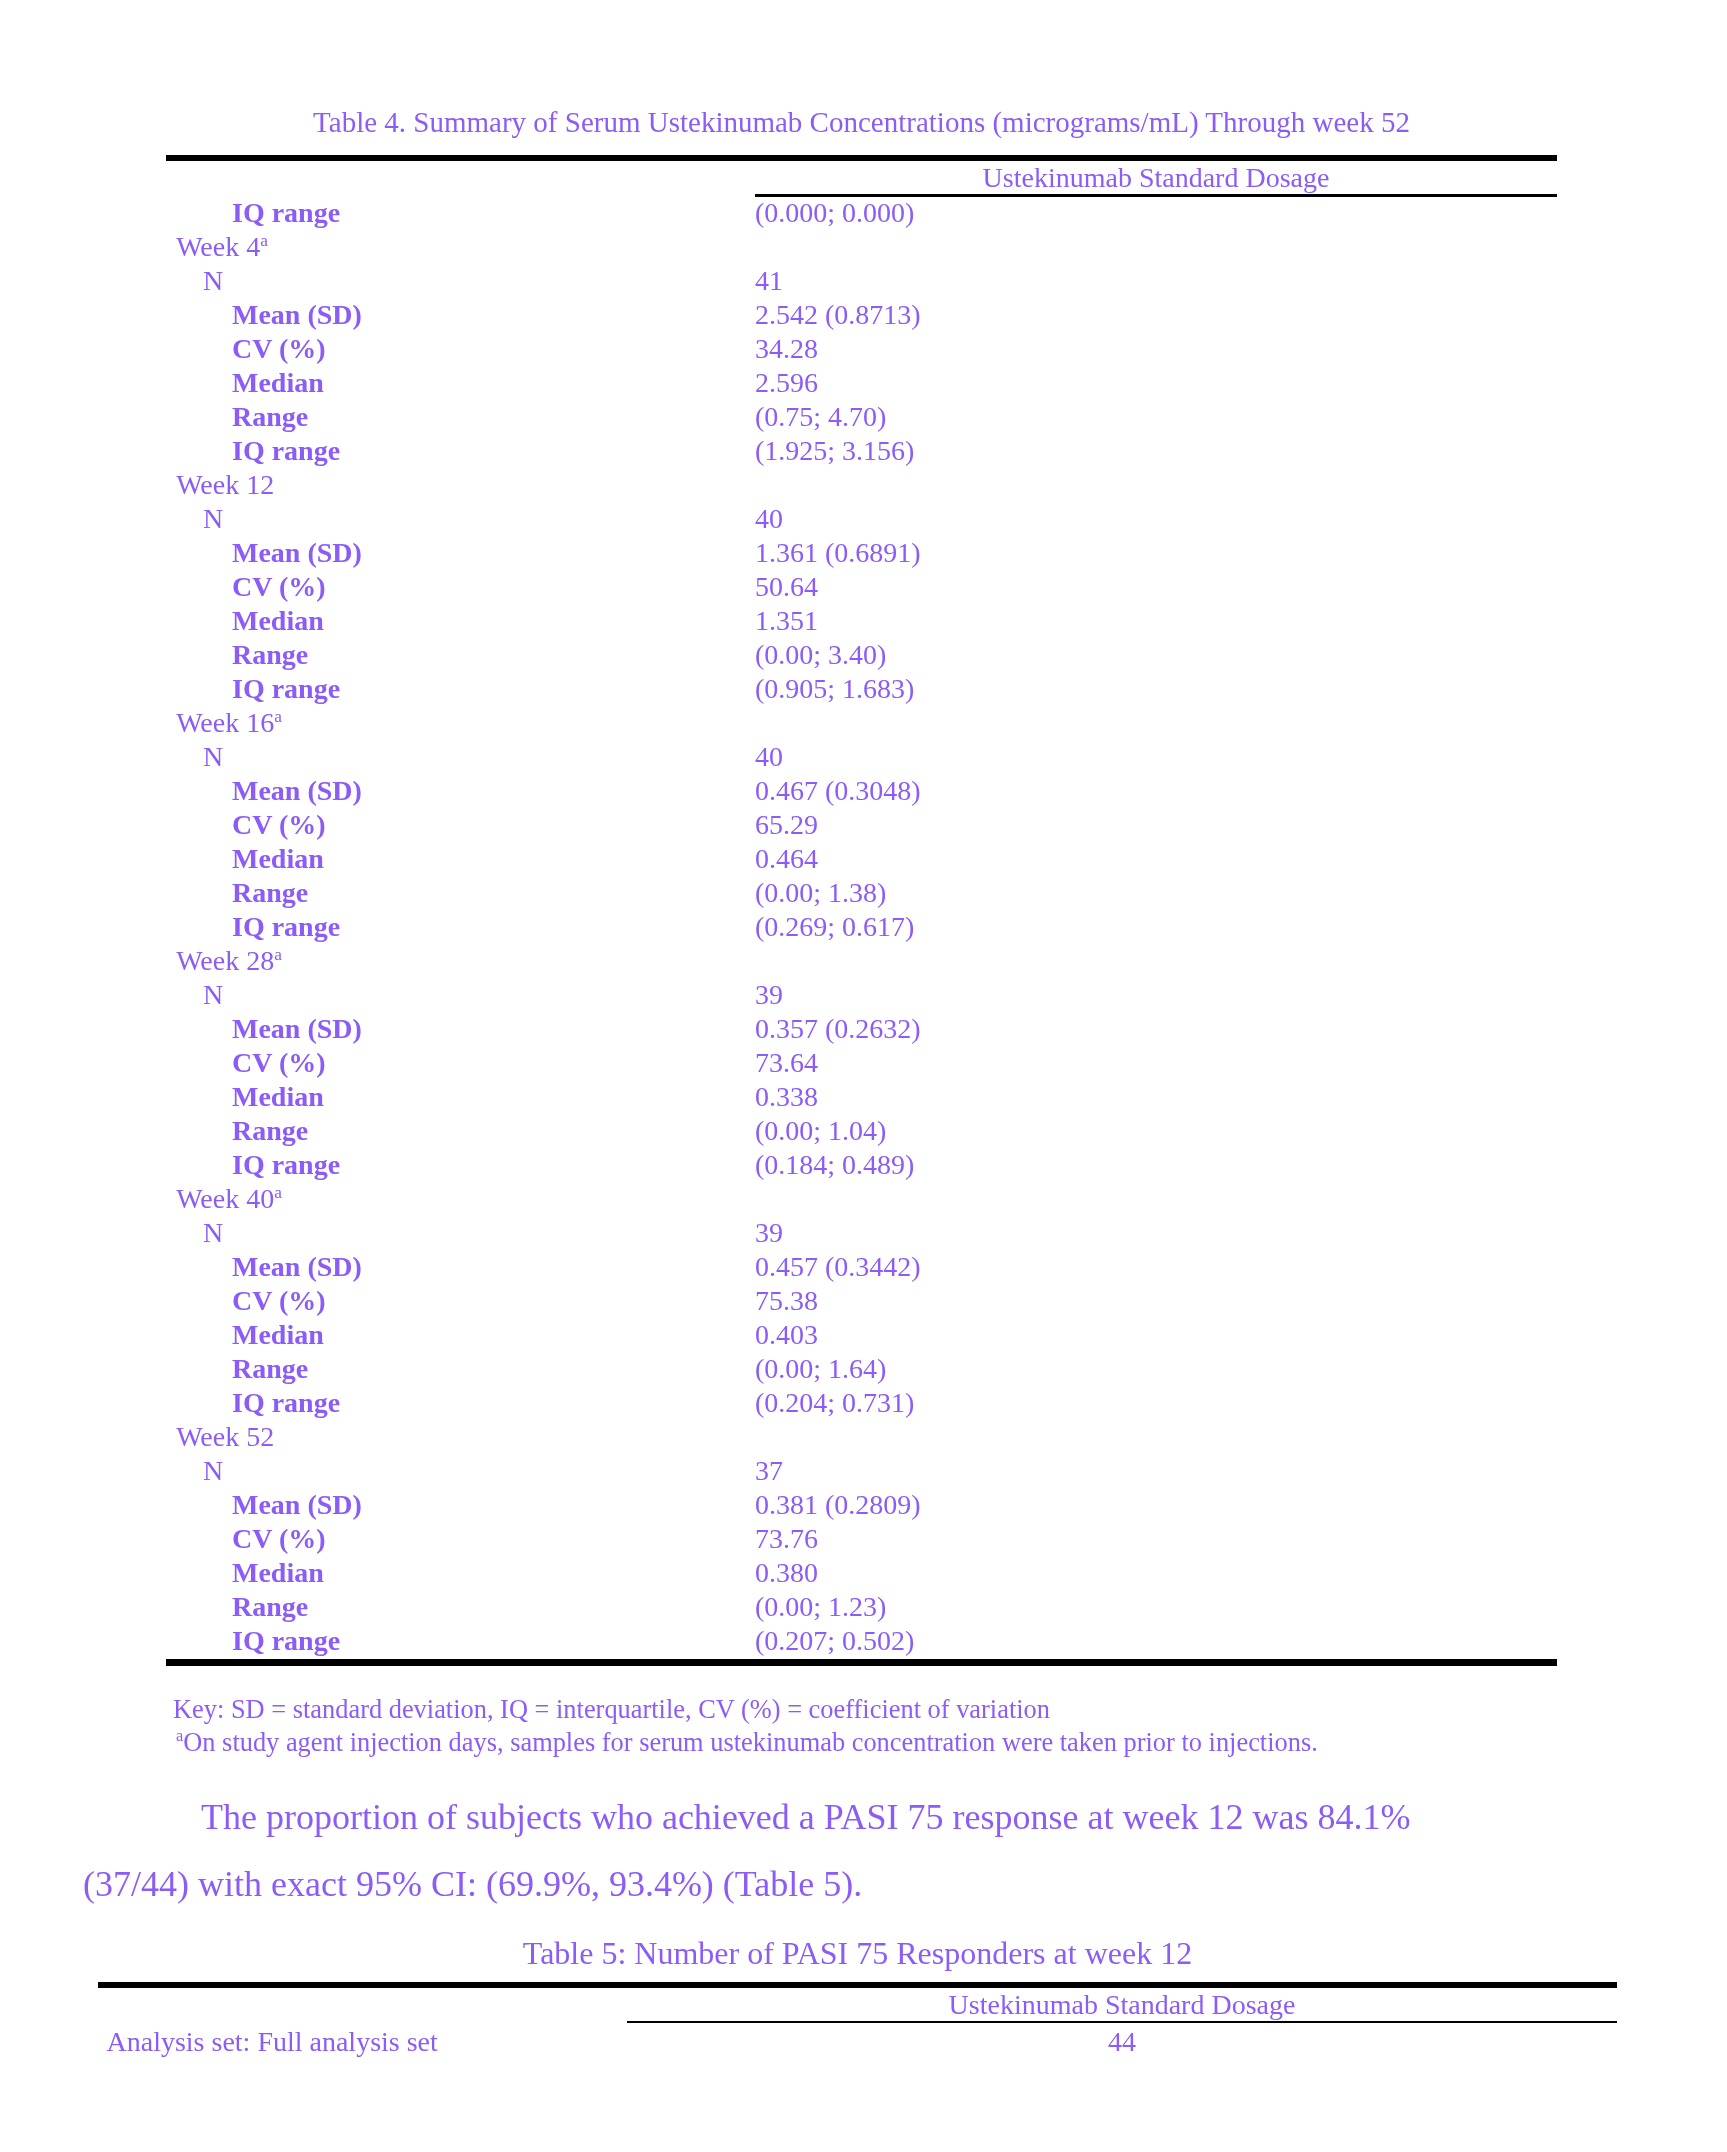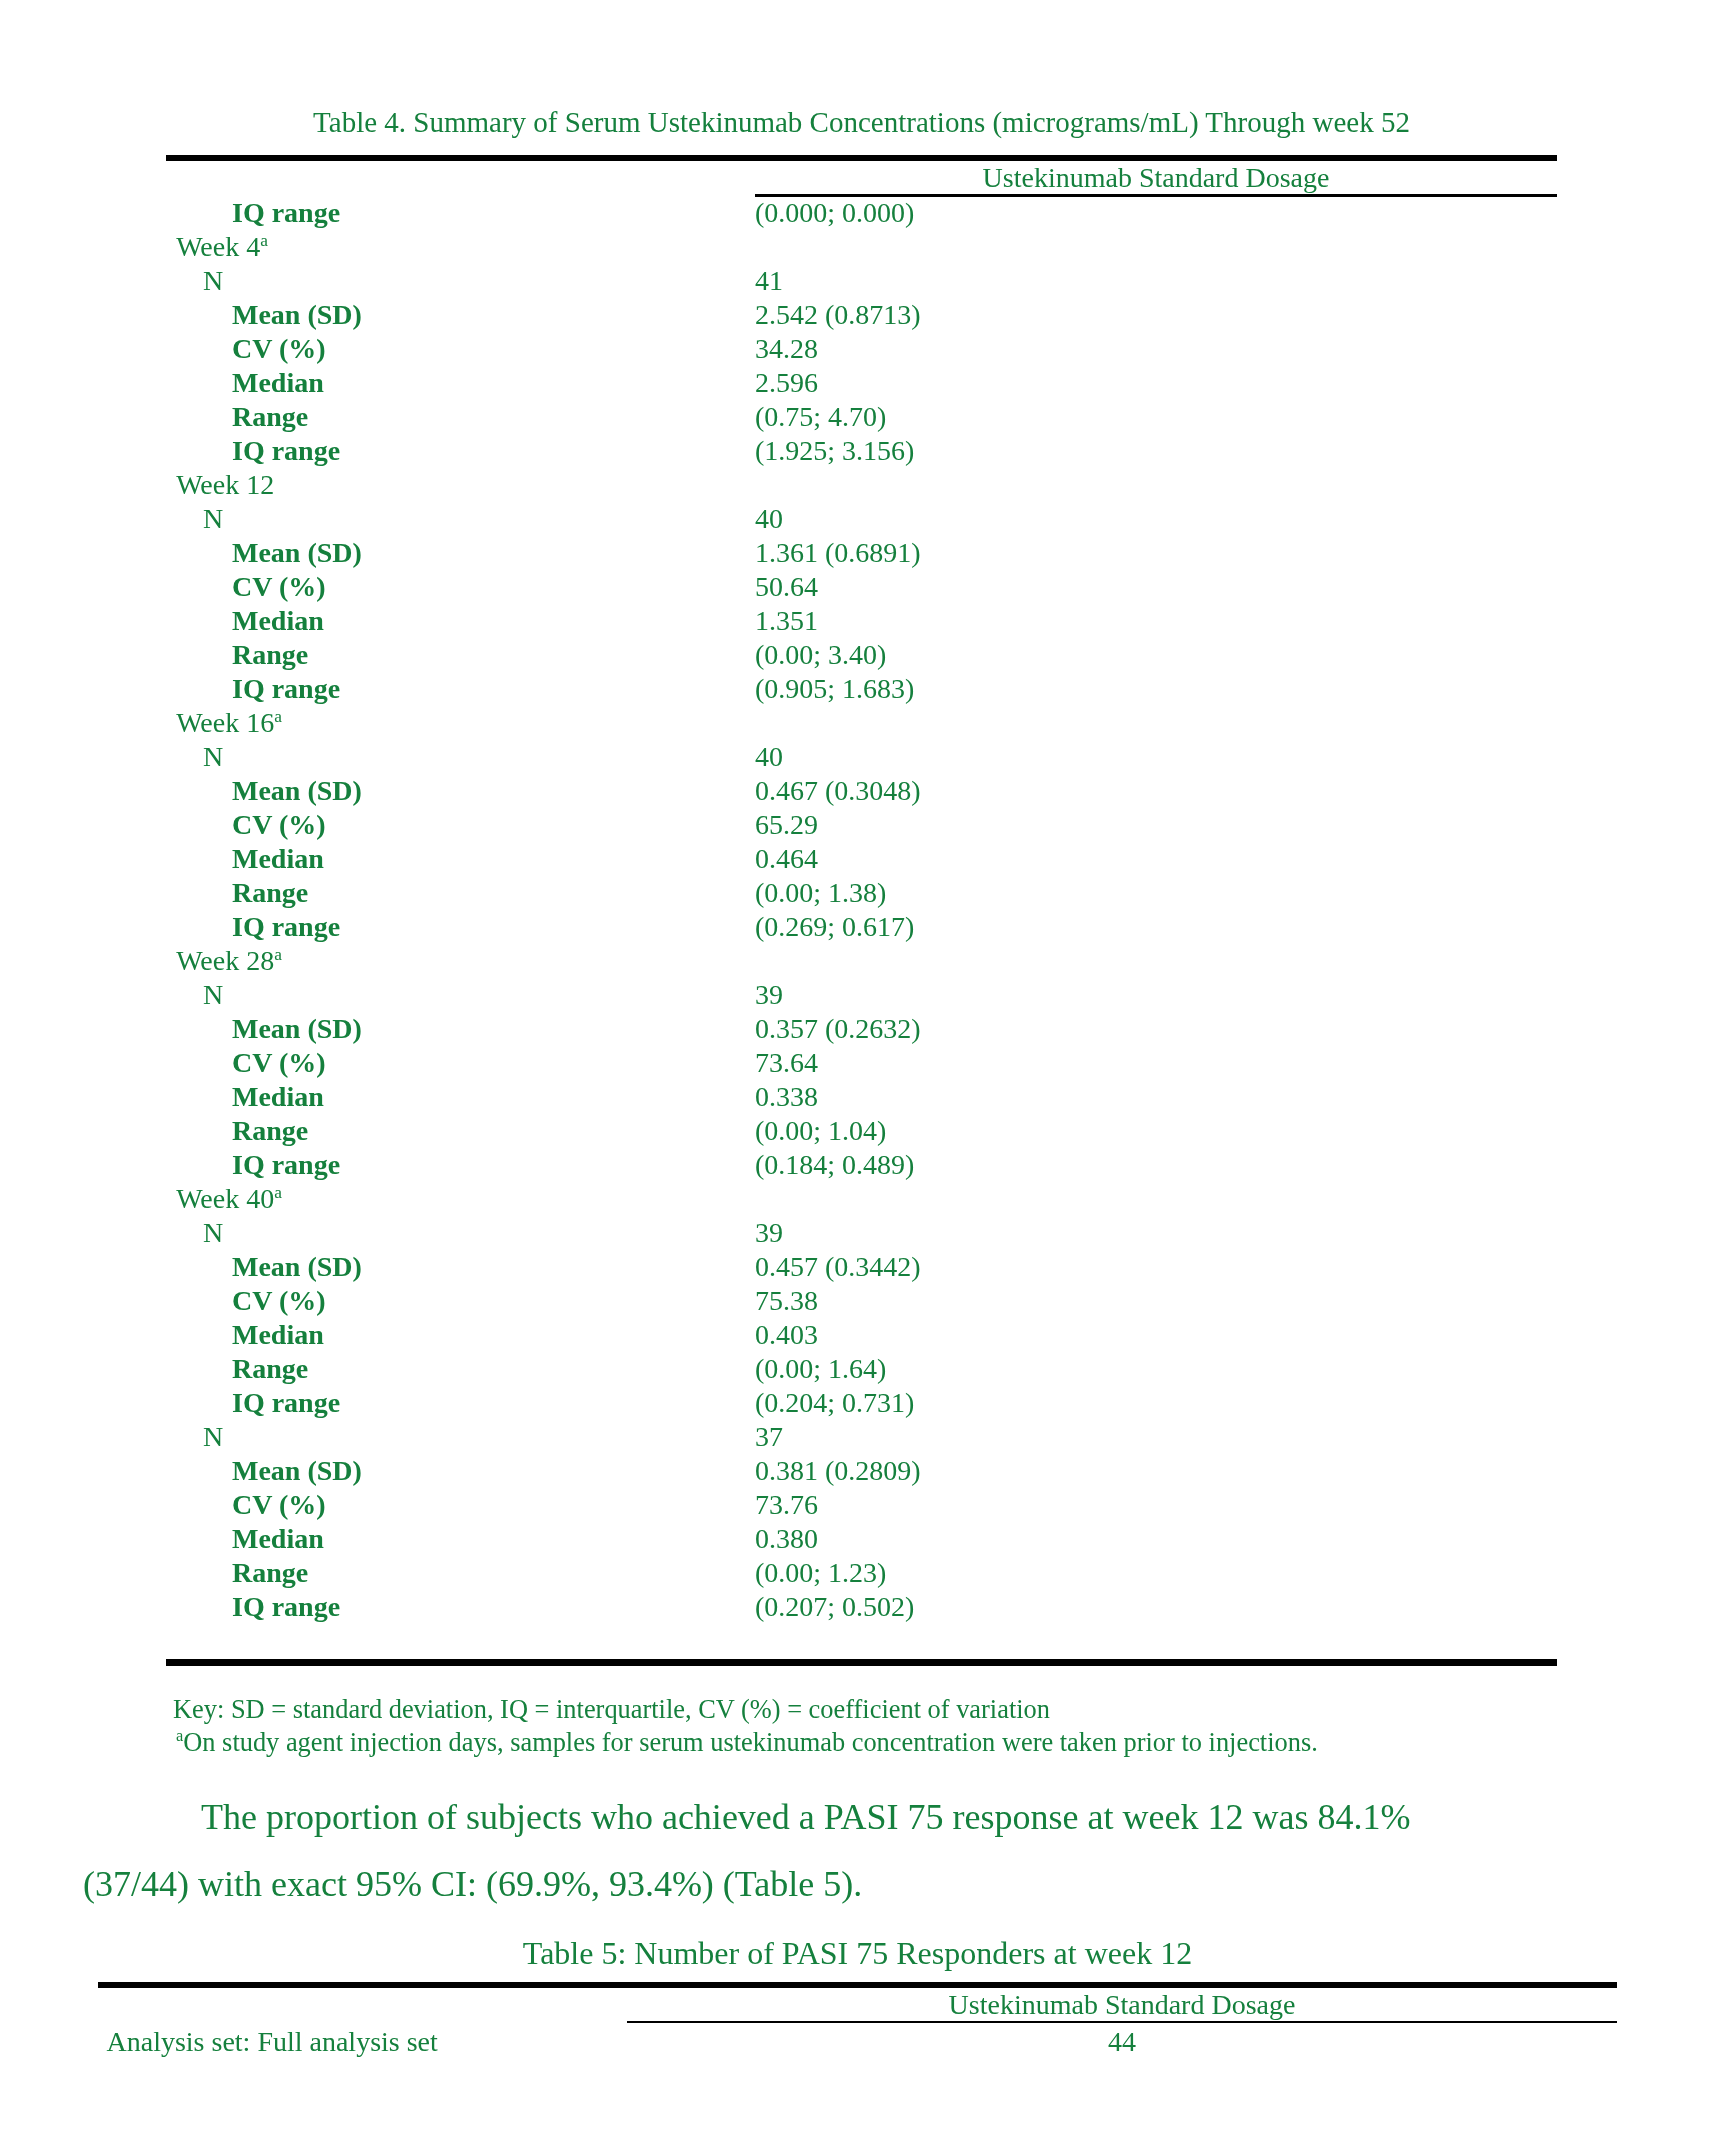--- a/index.html
+++ b/index.html
@@ -2,21 +2,21 @@
 <html style="font-size:13.6px"><head>
 <meta charset="utf-8">
 <style>
   * { margin: 0; padding: 0; box-sizing: border-box; }
   html, body { background: #ffffff; }
   .page {
     position: relative;
     width: 1727px;
     height: 2153px;
     background: #ffffff;
-    color: #15803d;
+    color: #8b5cf6;
     font-family: "Liberation Serif", "DejaVu Serif", serif;
     overflow: hidden;
   }
   .abs { position: absolute; white-space: nowrap; }
   .rule { position: absolute; background: #000000; }
 
   
   .t4-title {
     top: 104px; left: 166px; width: 1391px;
     font-size: 29px; line-height: 36px; text-align: center;
@@ -264,20 +264,24 @@
   <div class="t4-row">
     <div class="t4-label indent-2"><span class="lbl-text">Range</span></div>
     <div class="t4-value">(0.00; 1.64)</div>
   </div>
 
   <div class="t4-row">
     <div class="t4-label indent-2"><span class="lbl-text">IQ range</span></div>
     <div class="t4-value">(0.204; 0.731)</div>
   </div>
 
+  <div class="t4-row">
+    <div class="t4-label indent-0"><span class="lbl-text">Week 52</span></div>
+    <div class="t4-value"></div>
+  </div>
 
   <div class="t4-row">
     <div class="t4-label indent-1"><span class="lbl-text">N</span></div>
     <div class="t4-value">37</div>
   </div>
 
   <div class="t4-row">
     <div class="t4-label indent-2"><span class="lbl-text">Mean (SD)</span></div>
     <div class="t4-value">0.381 (0.2809)</div>
   </div>

